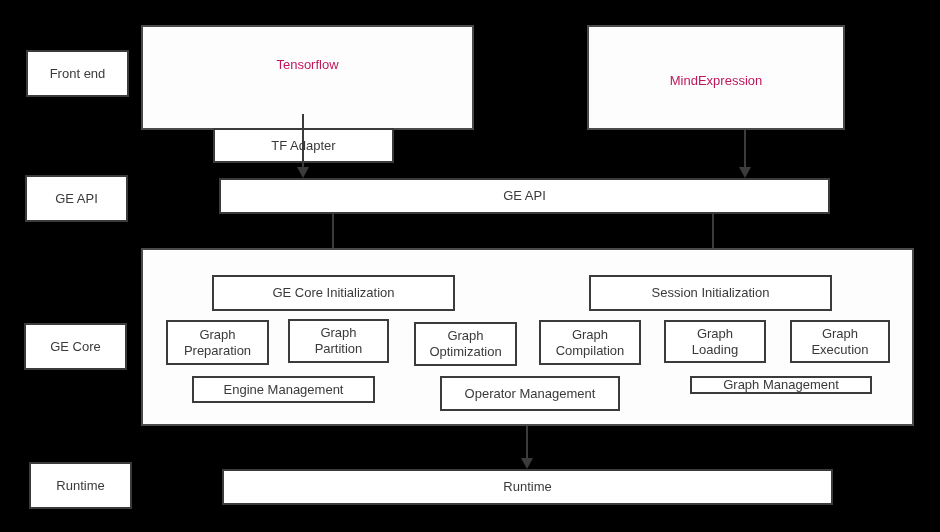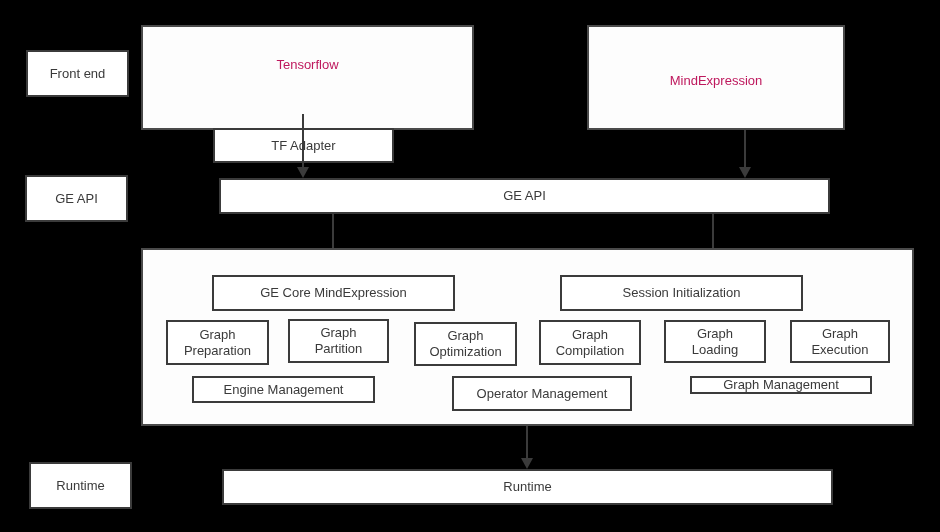--- a/index.html
+++ b/index.html
@@ -78,20 +78,23 @@
 <div id="canvas">
 
   <div class="box bordered layer-label" style="left:26px; top:50px; width:103px; height:47px;text-align:right;">
     <span>Front end</span>
   </div>
 
   <div class="box bordered layer-label" style="left:25px; top:175px; width:103px; height:47px;">
     <span>GE API</span>
   </div>
 
+  <div class="box bordered layer-label" style="left:24px; top:323px; width:103px; height:47px;">
+    <span>GE Core</span>
+  </div>
 
   <div class="box bordered layer-label" style="left:29px; top:462px; width:103px; height:47px;">
     <span>Runtime</span>
   </div>
 
   <div class="container-box" style="left:141px; top:25px; width:333px; height:105px;">
     <div class="container-title" style="top:30px;">Tensorflow</div>
   </div>
 
   <div class="box bordered" style="left:213px; top:80px; width:181px; height:35px;margin-top:48px;">
@@ -122,24 +125,24 @@
   </div>
 
   <div class="arrow" style="left:713px; top:214px; height:61px;">
     <div class="shaft" style="height:50px;"></div>
     <div class="head" style="top:50px;"></div>
   </div>
 
   <div class="container-box" style="left:141px; top:248px; width:773px; height:178px;"></div>
 
   <div class="box bordered" style="left:212px; top:275px; width:243px; height:36px;">
-    <span>GE Core MindExpression</span>
+    <span>GE Core Initialization</span>
   </div>
 
-  <div class="box bordered" style="left:560px; top:275px; width:243px; height:36px;">
+  <div class="box bordered" style="left:589px; top:275px; width:243px; height:36px;">
     <span>Session Initialization</span>
   </div>
 
   <div class="box bordered" style="left:166px; top:320px; width:103px; height:45px;">
     <span>Graph
 Preparation</span>
   </div>
 
   <div class="box bordered" style="left:288px; top:319px; width:101px; height:44px;">
     <span>Graph
@@ -163,21 +166,21 @@
 
   <div class="box bordered" style="left:790px; top:320px; width:100px; height:43px;">
     <span>Graph
 Execution</span>
   </div>
 
   <div class="box bordered" style="left:192px; top:376px; width:183px; height:27px;">
     <span>Engine Management</span>
   </div>
 
-  <div class="box bordered" style="left:440px; top:376px; width:180px; height:35px;margin-left:12px;">
+  <div class="box bordered" style="left:440px; top:376px; width:180px; height:35px;">
     <span>Operator Management</span>
   </div>
 
   <div class="box bordered" style="left:690px; top:376px; width:182px; height:18px;">
     <span>Graph Management</span>
   </div>
 
   <div class="arrow" style="left:527px; top:426px; height:43px;">
     <div class="shaft" style="height:32px;"></div>
     <div class="head" style="top:32px;"></div>

